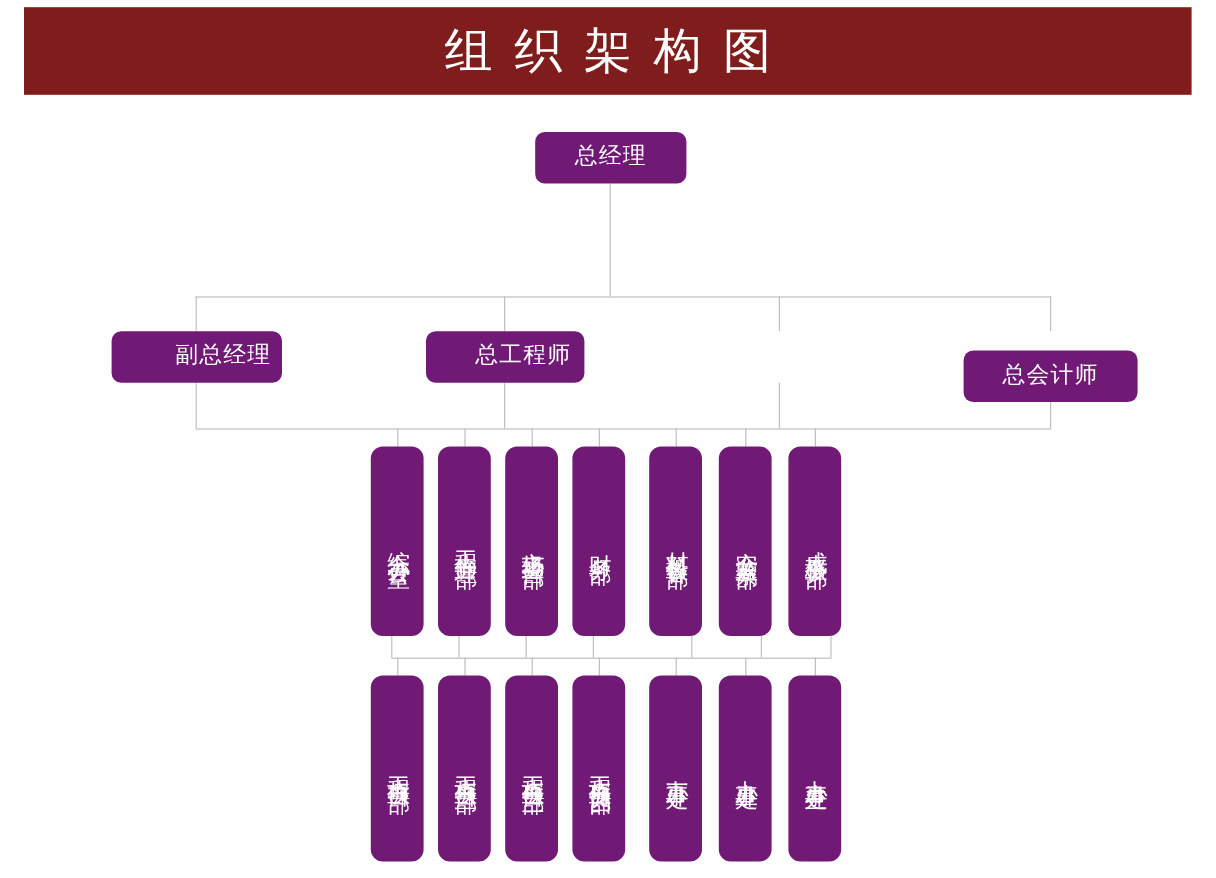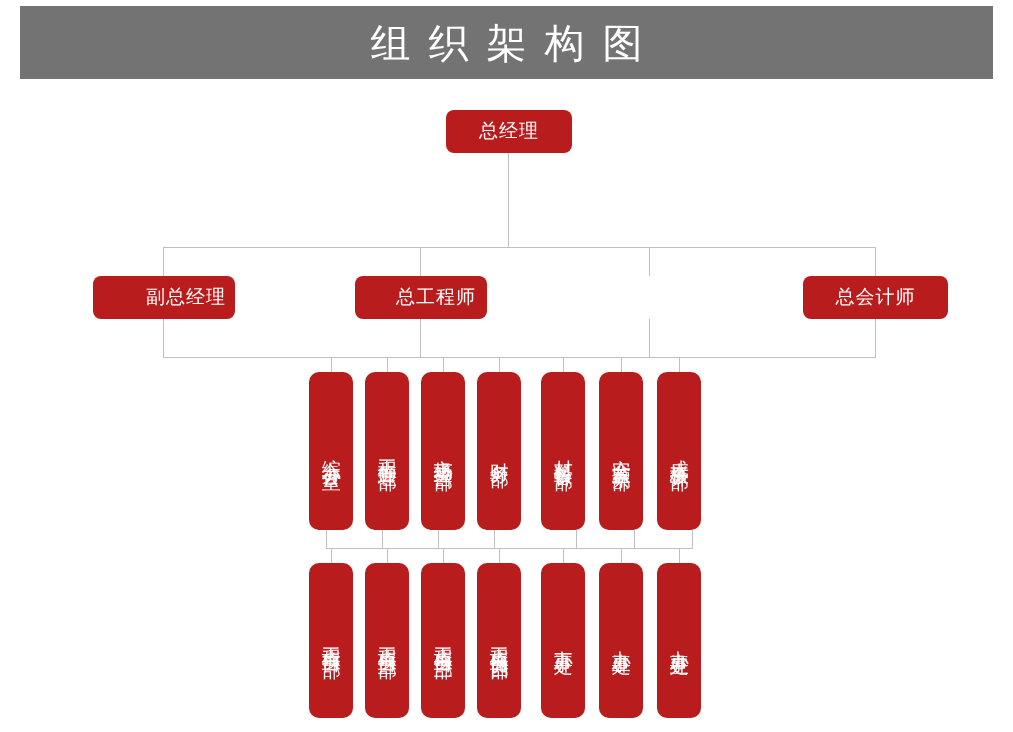--- a/index.html
+++ b/index.html
@@ -18,21 +18,21 @@
     overflow: hidden;
   }
 
   
   #title-banner {
     position: absolute;
     left: 20px;
     top: 6px;
     width: 973px;
     height: 73px;
-    background: #737373;
+    background: #7f1d1d;
     display: flex;
     align-items: center;
     justify-content: center;
   }
   #title-text {
     color: #ffffff;
     font-size: 40px;
     letter-spacing: 18px;
     text-indent: 18px;
     font-weight: 400;
@@ -44,21 +44,21 @@
   .line {
     position: absolute;
     background: #bfbfbf;
   }
   .line.h { height: 1px; }
   .line.v { width: 1px; }
 
   
   .node {
     position: absolute;
-    background: #b91c1c;
+    background: #701a75;
     color: #ffffff;
     border-radius: 8px;
     display: flex;
     align-items: center;
     justify-content: center;
     box-sizing: border-box;
     line-height: 1.18;
   }
   .node.horiz {
     font-size: 19px;
@@ -75,21 +75,21 @@
   .node.vert.lvl3 { border-radius: 10px; }
   .node.vert.lvl4 { border-radius: 10px; }
 
   
   #node-gm { left: 446px; top: 110px; width: 126px; height: 43px; }
 
   
   #node-deputy-gm      { left: 93px;  top: 276px; width: 142px; height: 43px; padding-left: 44px; }
   #node-chief-engineer { left: 355px; top: 276px; width: 132px; height: 43px; padding-left: 30px; }
   #node-chief-economist{ left: 580px; top: 276px; width: 139px; height: 43px; }
-  #node-chief-accountant{ left: 803px; top: 276px; width: 145px; height: 43px; }
+  #node-chief-accountant{ left: 803px; top: 292px; width: 145px; height: 43px; }
 
   
   .lvl3 { top: 372px; height: 158px; width: 44px; }
   #node-general-office      { left: 309px; }
   #node-eng-mgmt-dept       { left: 365px; }
   #node-market-ops-dept     { left: 421px; }
   #node-finance-dept        { left: 477px; }
   #node-material-equip-dept { left: 541px; }
   #node-safety-supervision-dept { left: 599px; }
   #node-cost-accounting-dept{ left: 657px; }

